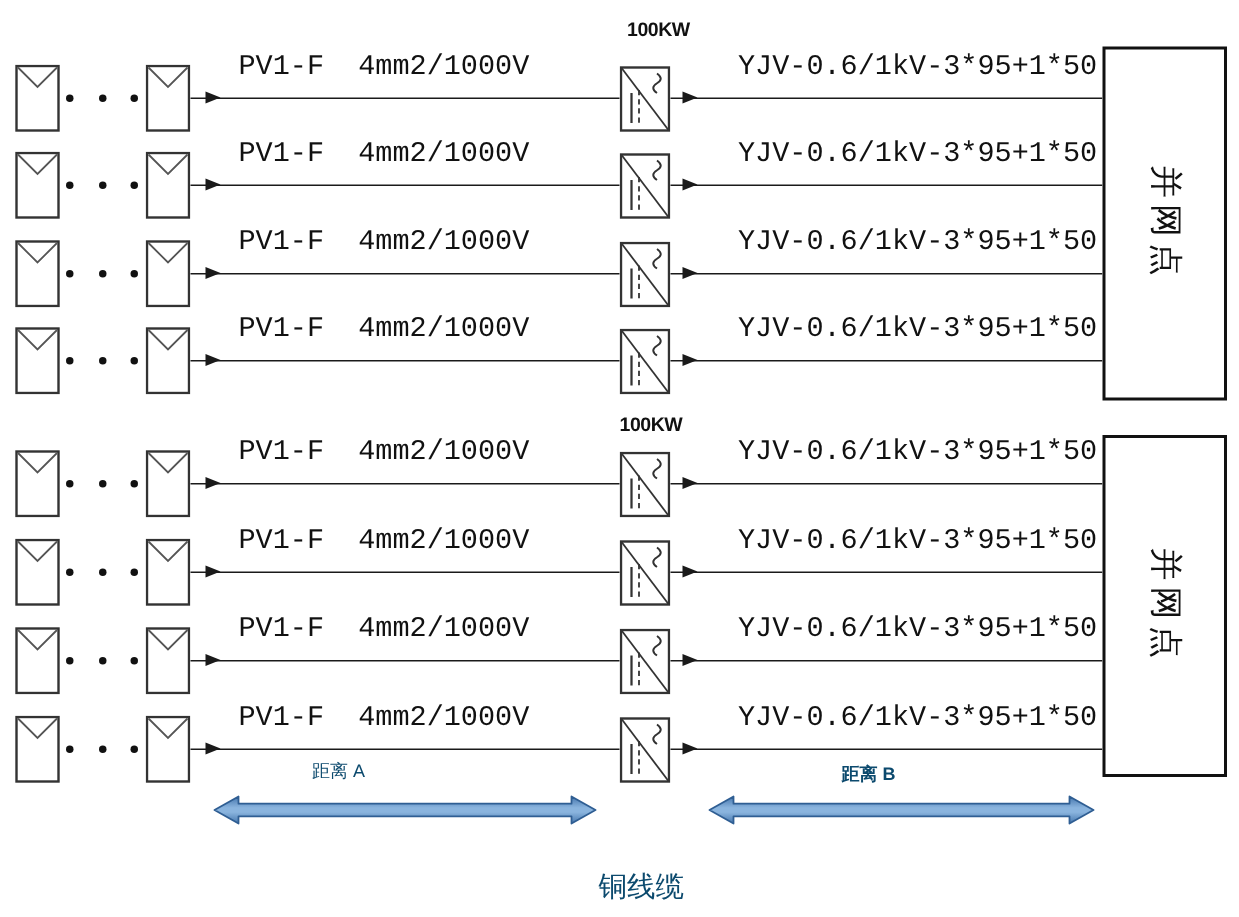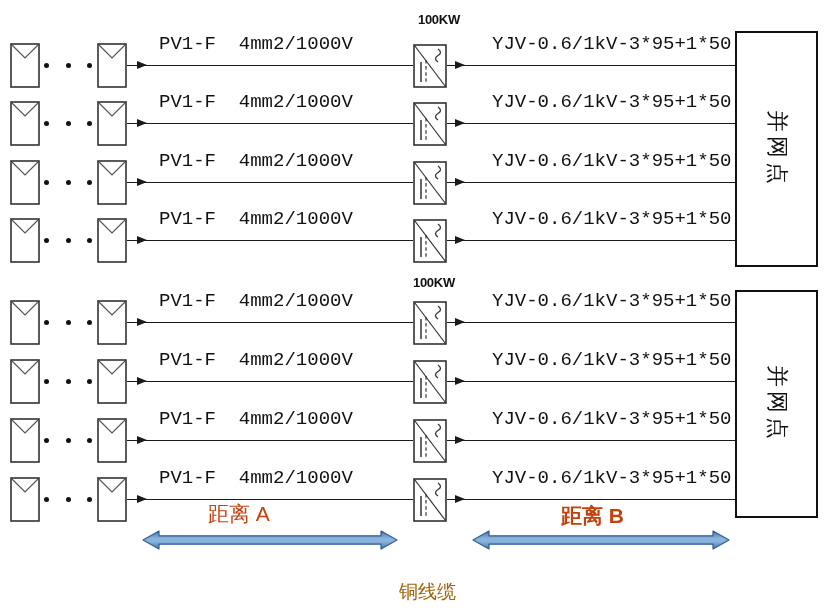--- a/index.html
+++ b/index.html
@@ -42,25 +42,25 @@
   #grid-2{top:290px;height:228px;}
   .grid-label{position:absolute;left:50%;top:50%;
     transform:translate(-50%,-50%) rotate(90deg);transform-origin:center;
     font-family:"Liberation Sans","DejaVu Sans",sans-serif;font-size:22px;
     letter-spacing:4px;white-space:nowrap;color:#111;}
   
   .dist-arrow{position:absolute;top:529px;height:22px;display:block;}
   #arrow-a{left:142px;width:256px;}
   #arrow-b{left:472px;width:258px;}
   .dist-label{position:absolute;font-family:"Liberation Sans","DejaVu Sans",sans-serif;
-    font-size:21px;line-height:20px;color:#c2410c;}
+    font-size:12px;line-height:20px;color:#0c4a6e;}
   #dist-a{left:208px;top:504px;}
   #dist-b{left:561px;top:506px;font-weight:bold;}
   .footer-label{position:absolute;left:399px;top:580px;font-size:19px;line-height:23px;
-    font-family:"Liberation Sans","DejaVu Sans",sans-serif;color:#a16207;}
+    font-family:"Liberation Sans","DejaVu Sans",sans-serif;color:#0c4a6e;}
   .defs-svg{position:absolute;width:0;height:0;}
 </style>
 </head>
 <body>
 
 <svg class="defs-svg" aria-hidden="true">
   <defs>
     <linearGradient id="arrowGrad" x1="0" y1="0" x2="0" y2="1">
       <stop offset="0" style="stop-color:var(--arrow-dark)"></stop>
       <stop offset="0.42" style="stop-color:var(--arrow-light)"></stop>

